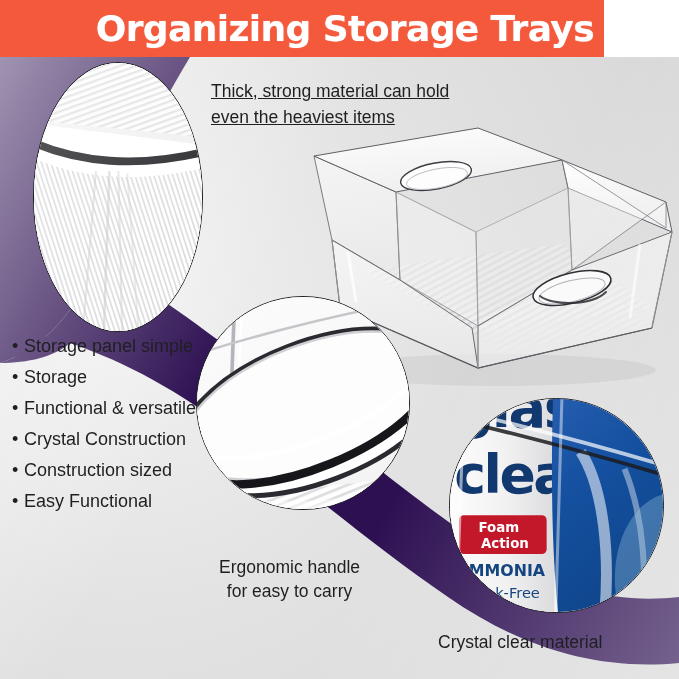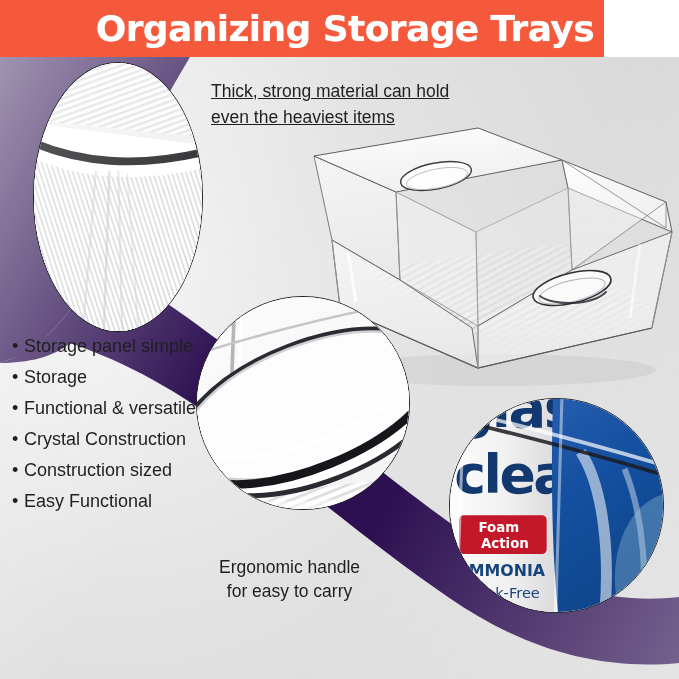--- a/index.html
+++ b/index.html
@@ -368,20 +368,21 @@
         <text x="210" y="257" font-family="DejaVu Sans, sans-serif" font-size="7" fill="#3a3a3a">WATER</text>
       </g>
 
       <path d="M -10,54 C 80,74 190,102 290,134" fill="none" stroke="#1b1b20" stroke-width="3" opacity="0.85"></path>
       <path d="M -10,46 C 80,66 190,94 290,126" fill="none" stroke="#ffffff" stroke-width="3" opacity="0.7"></path>
       <path d="M 66,0 L 56,280" fill="none" stroke="#ffffff" stroke-width="2.5" opacity="0.55"></path>
       <path d="M 146,0 L 138,280" fill="none" stroke="#ffffff" stroke-width="2.5" opacity="0.45"></path>
     </svg>
   </div>
 
+  <div class="caption" id="caption-clarity">Crystal clear material</div>
 
   <div class="bullets">
     <div class="bullet">
       <span class="dot">•</span>
       <span class="btext">Storage panel simple</span>
     </div>
     <div class="bullet">
       <span class="dot">•</span>
       <span class="btext">Storage</span>
     </div>

